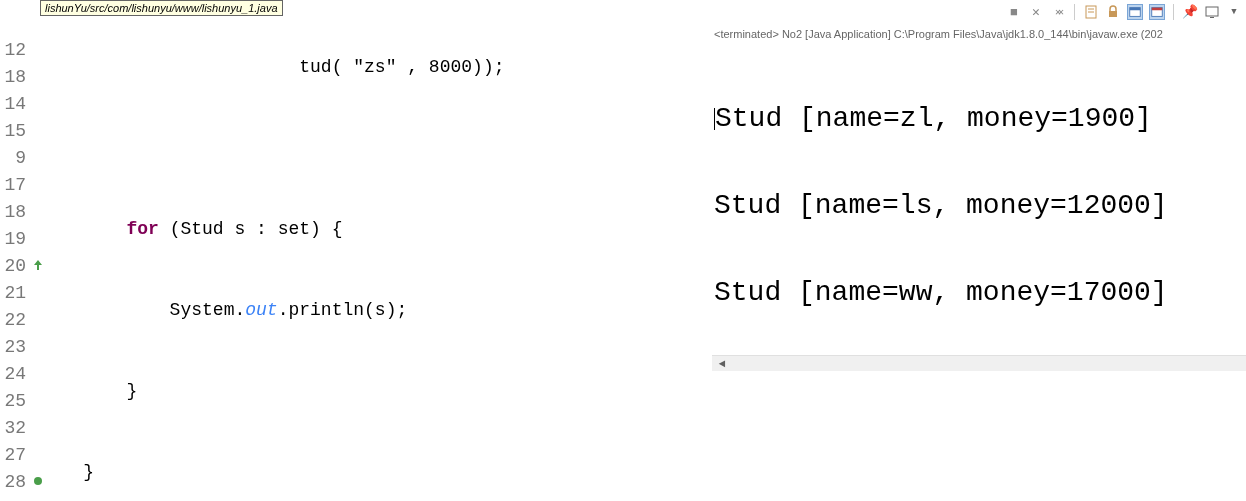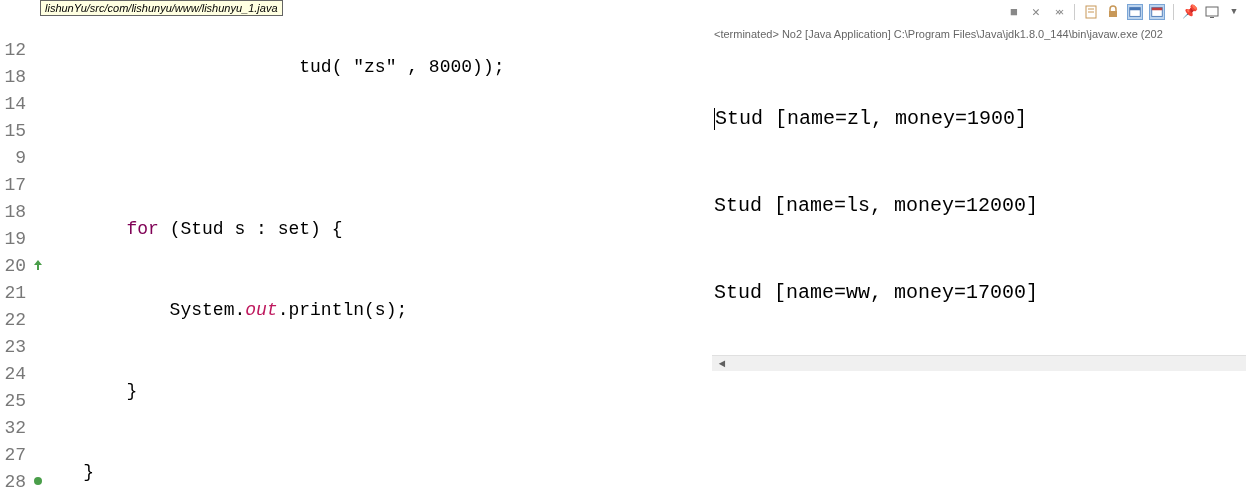--- a/index.html
+++ b/index.html
@@ -67,22 +67,22 @@
     right: 0;
     height: 100%;
     line-height: 27px;
     white-space: pre;
     padding-top: 0px;
   }
   .code-line {
     height: 27px;
     padding-left: 4px;
   }
-  .kw { color: #7f0055; font-weight: normal; }
-  .static-field { color: #be185d; font-style: italic; }
+  .kw { color: #7f0055; font-weight: bold; }
+  .static-field { color: #3b82f6; font-style: italic; }
 
   .console-pane {
     position: absolute;
     left: 712px;
     top: 0;
     right: 0;
     height: 360px;
     background: #fff;
     border-left: 0px solid #ccc;
   }
@@ -119,21 +119,21 @@
     color: #666;
     white-space: nowrap;
   }
   .console-header .term { color: #666; }
   .console-output {
     position: absolute;
     left: 2px;
     top: 46px;
     right: 15px;
     font-family: Consolas, "Courier New", monospace;
-    font-size: 20px;
+    font-size: 28px;
     line-height: 29px;
     color: #000;
     white-space: pre;
   }
   .console-output .line { height: 29px; }
   .console-scrollbar-bottom {
     position: absolute;
     left: 712px;
     top: 355px;
     right: 0;

